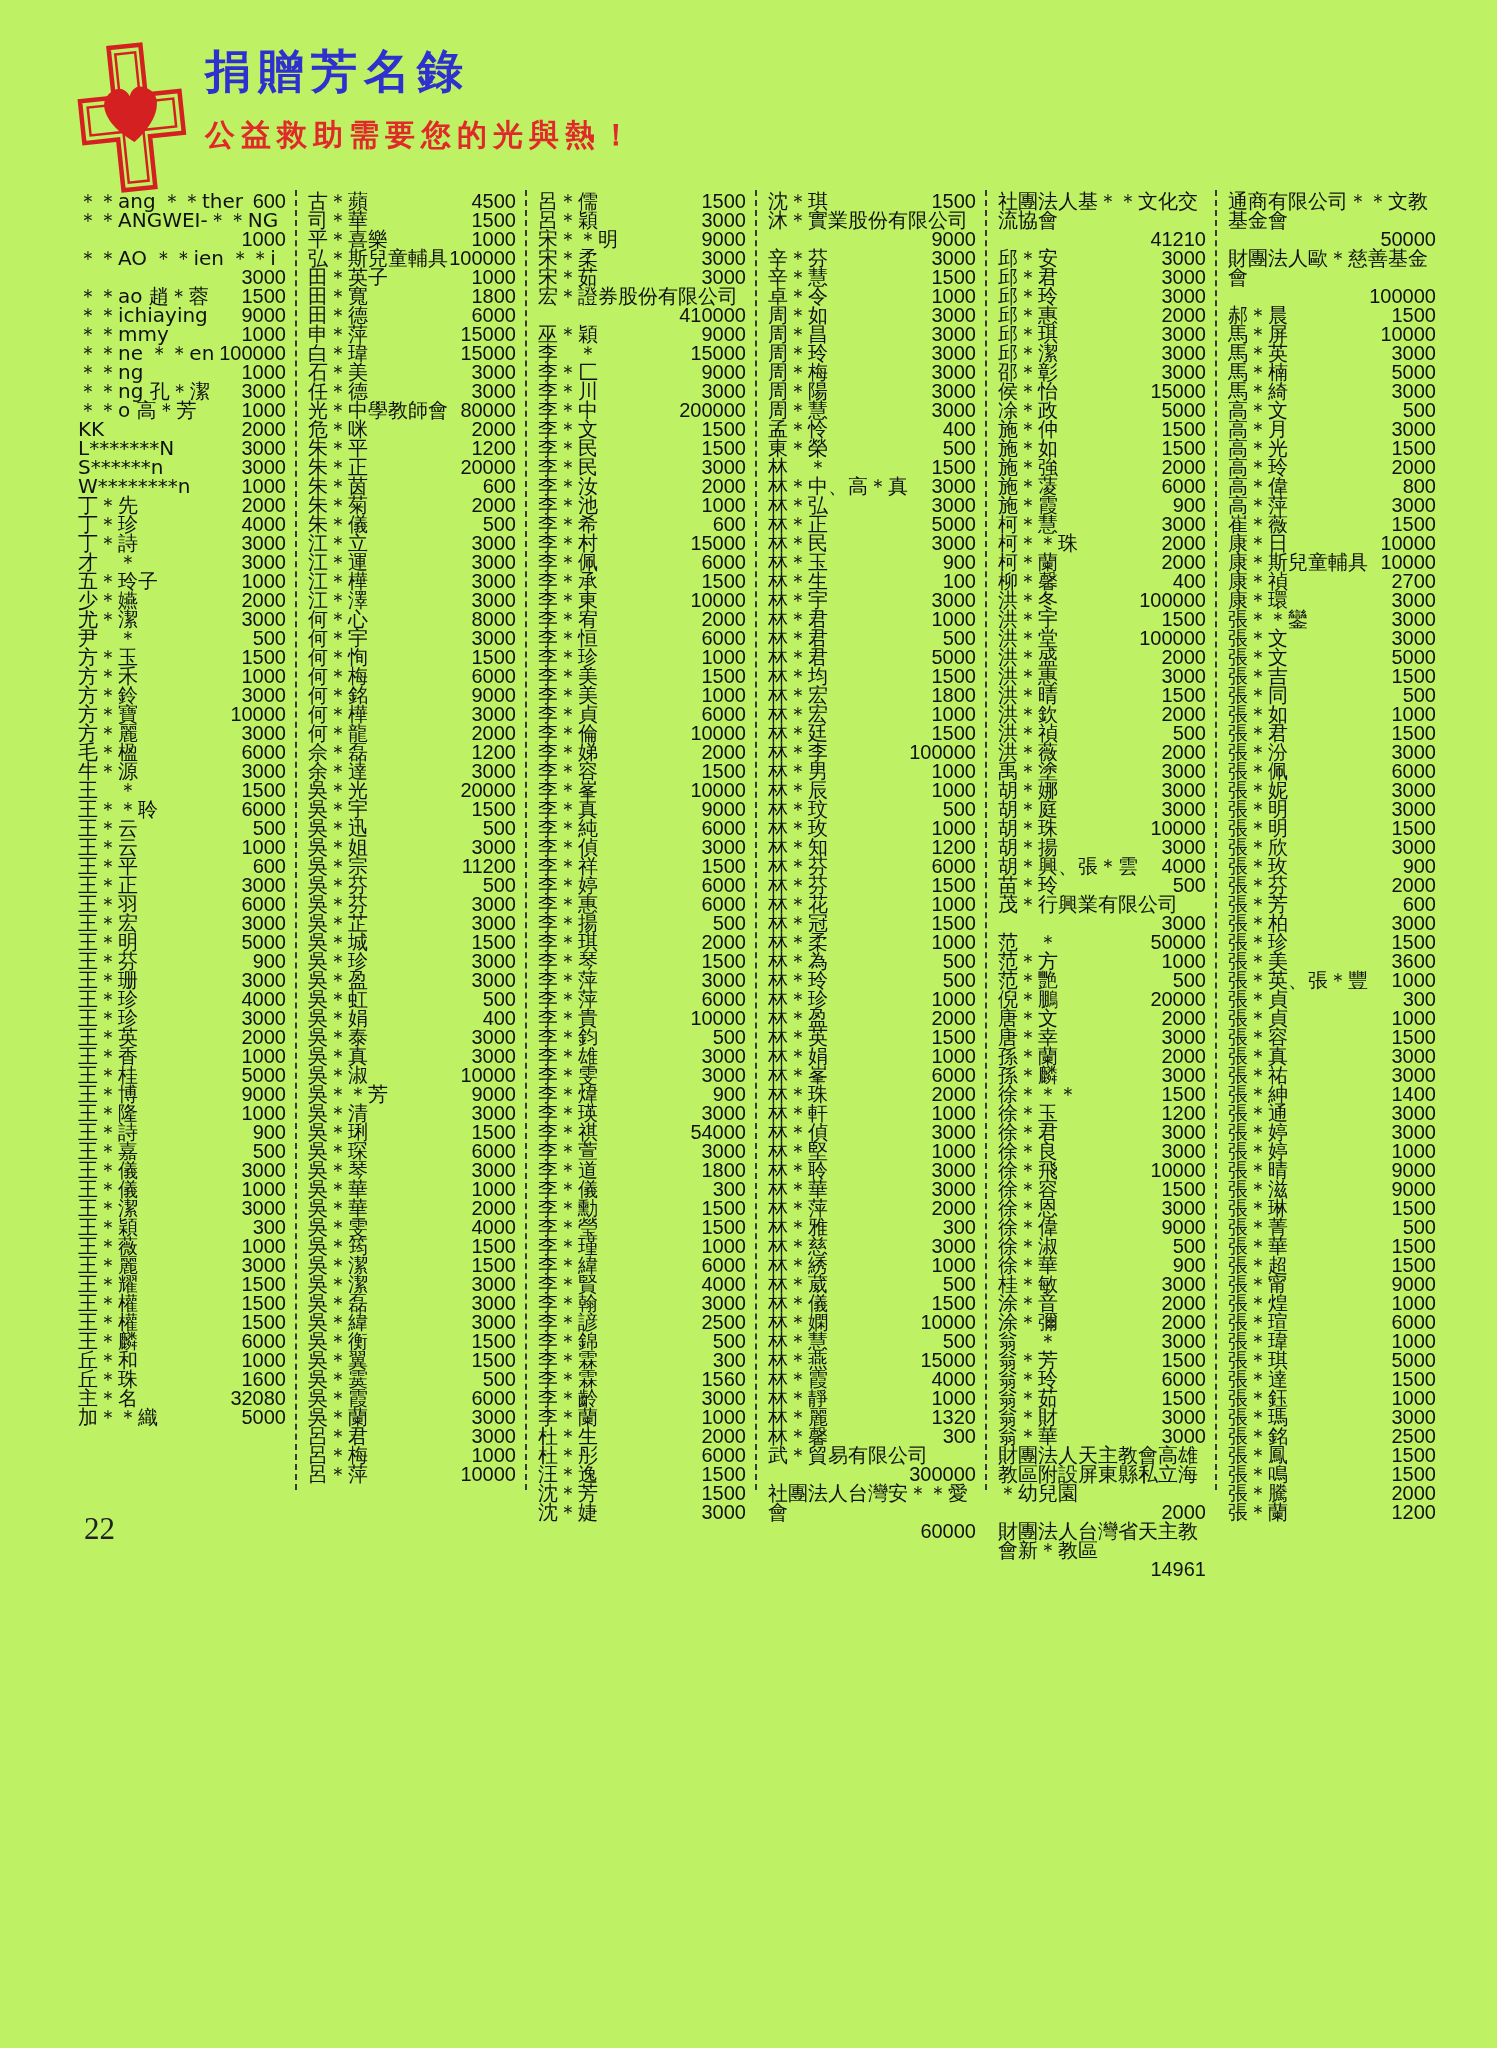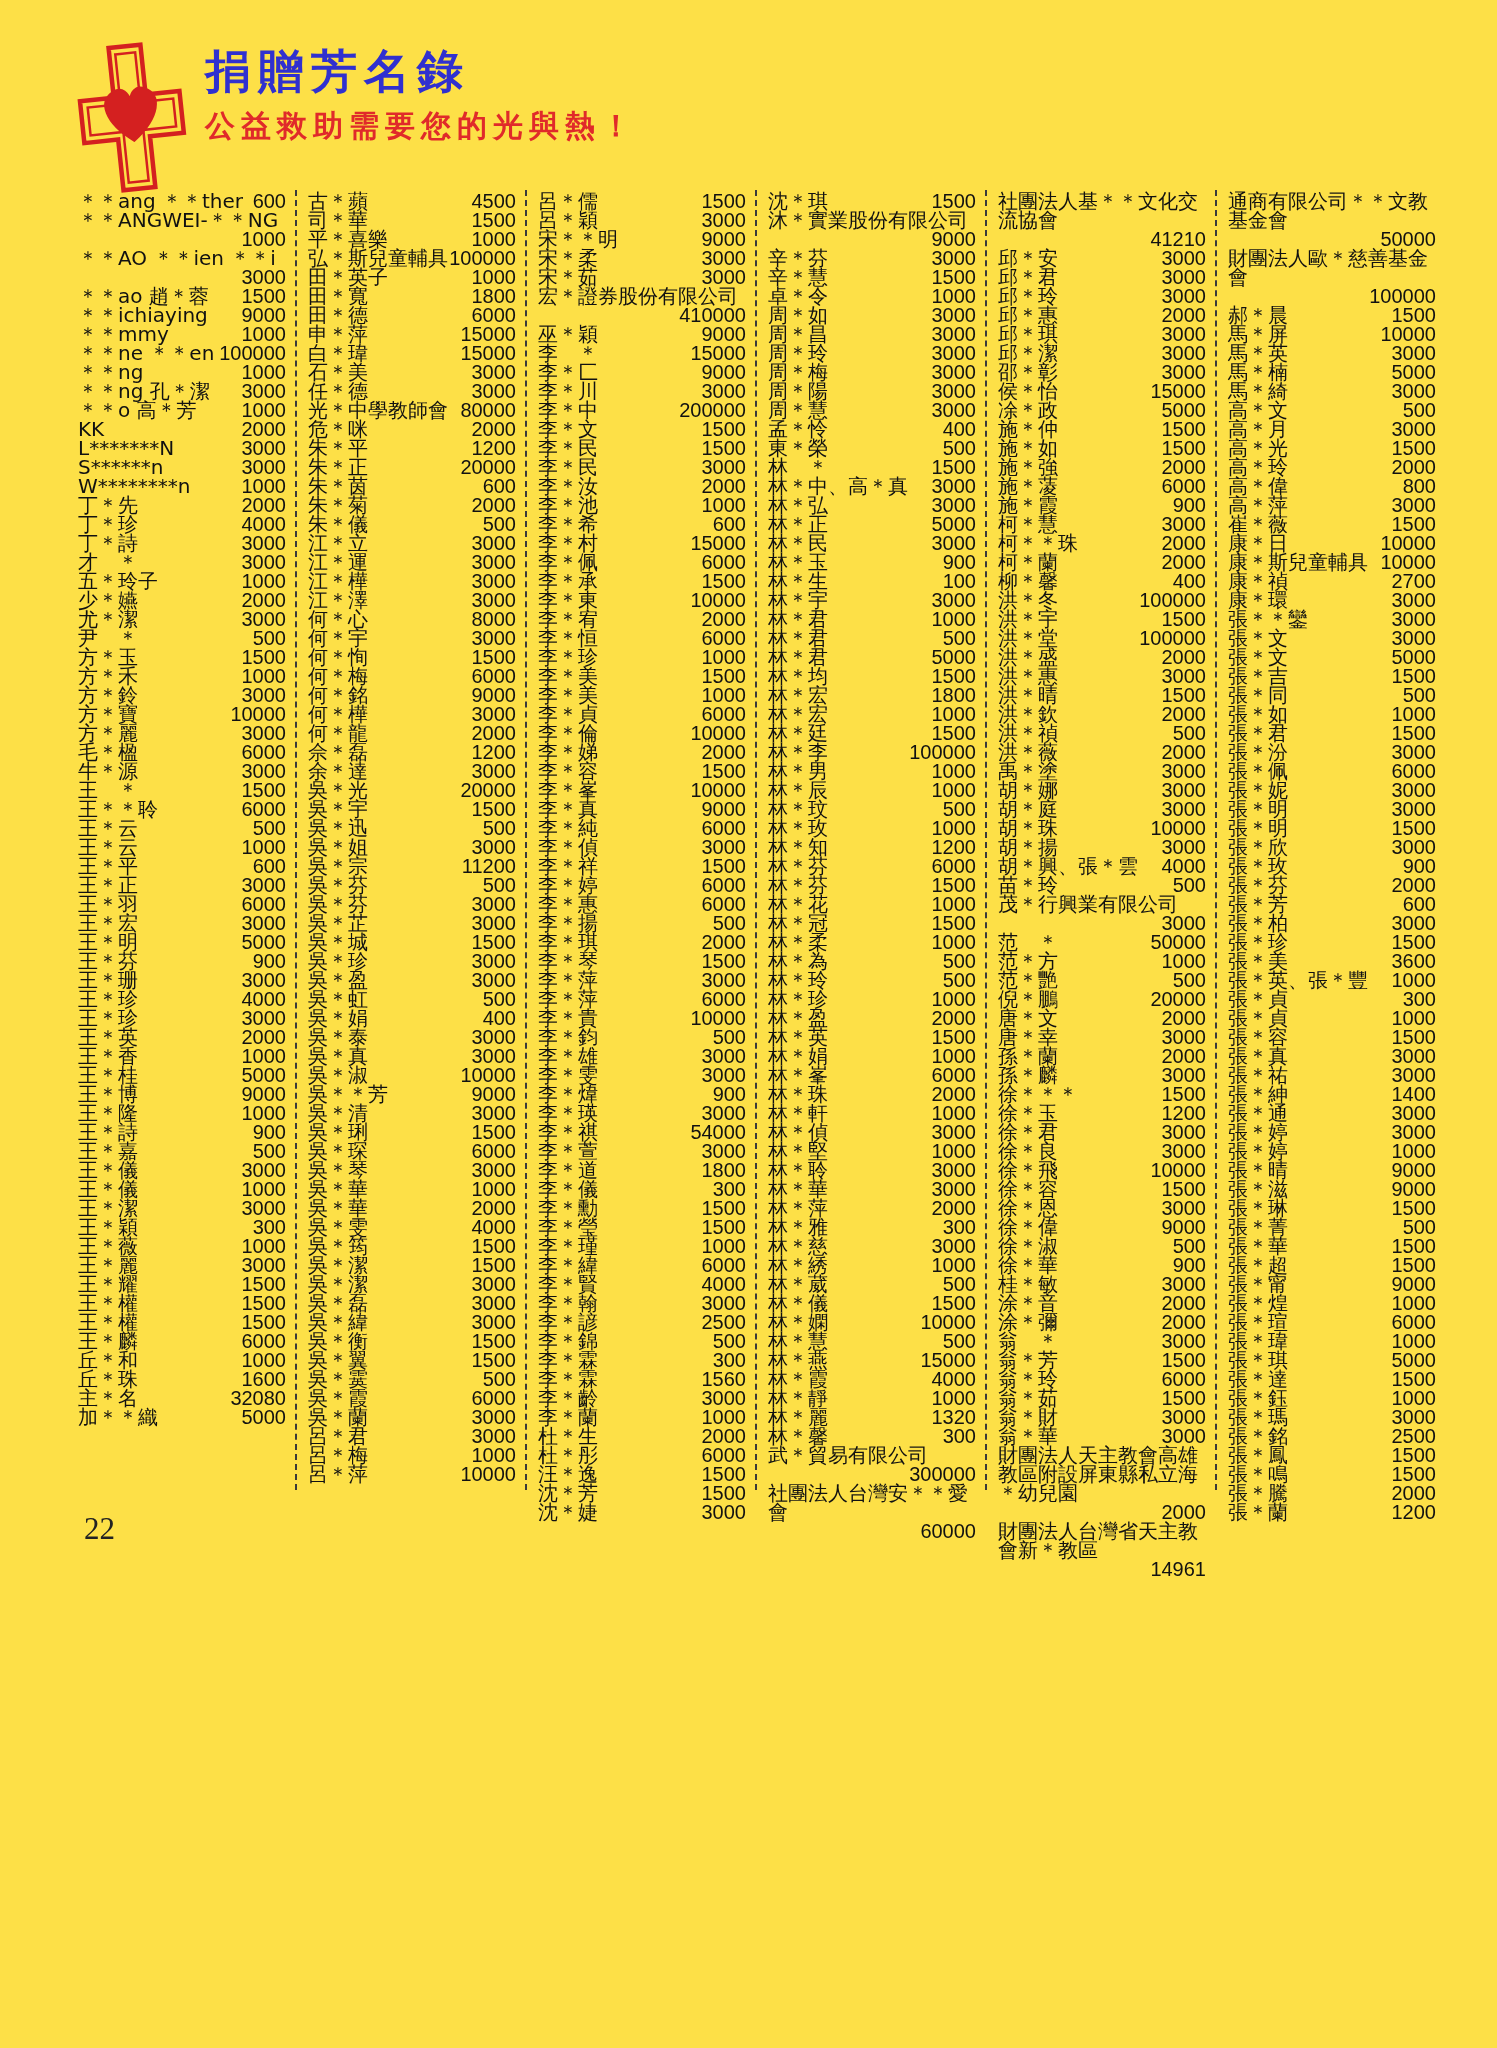--- a/index.html
+++ b/index.html
@@ -1,22 +1,22 @@
 <!DOCTYPE html>
 <html><head>
 <meta charset="utf-8">
 <style>
   html,body{margin:0;padding:0;background:#ffffff;}
-  .page{position:relative;width:1497px;height:2048px;background:#fde047;overflow:hidden;
+  .page{position:relative;width:1497px;height:2048px;background:#bef264;overflow:hidden;
         font-family:"DejaVu Sans","Liberation Sans",sans-serif;color:#111;}
   
   .logo{position:absolute;left:76px;top:40px;width:112px;height:155px;}
   .head-text{position:absolute;left:205px;top:46px;}
   .title{font-size:46px;font-weight:bold;color:#3030cf;letter-spacing:7px;line-height:1.1;}
-  .subtitle{font-size:30px;font-weight:bold;color:#e02a2a;letter-spacing:6px;margin-top:9px;}
+  .subtitle{font-size:30px;font-weight:bold;color:#e02a2a;letter-spacing:6px;margin-top:18px;}
   .daterange{font-size:31px;font-weight:bold;color:#3030cf;letter-spacing:1px;margin-top:7px;
              font-family:"Liberation Sans","DejaVu Sans",sans-serif;}
   
   .columns{position:absolute;left:75px;top:190px;width:1370px;height:1300px;display:flex;}
   .column{flex:1 1 0;min-width:0;padding:2px 9px 0 11px;font-size:20px;line-height:19px;}
   .column:first-child{padding-left:3px;}
   .column + .column{border-left:2px dashed #3a3a3a;}
   .entry{display:flex;flex-wrap:wrap;justify-content:space-between;}
   .entry .name{text-align:left;white-space:normal;word-break:break-word;}
   .entry .amount{margin-left:auto;text-align:right;

